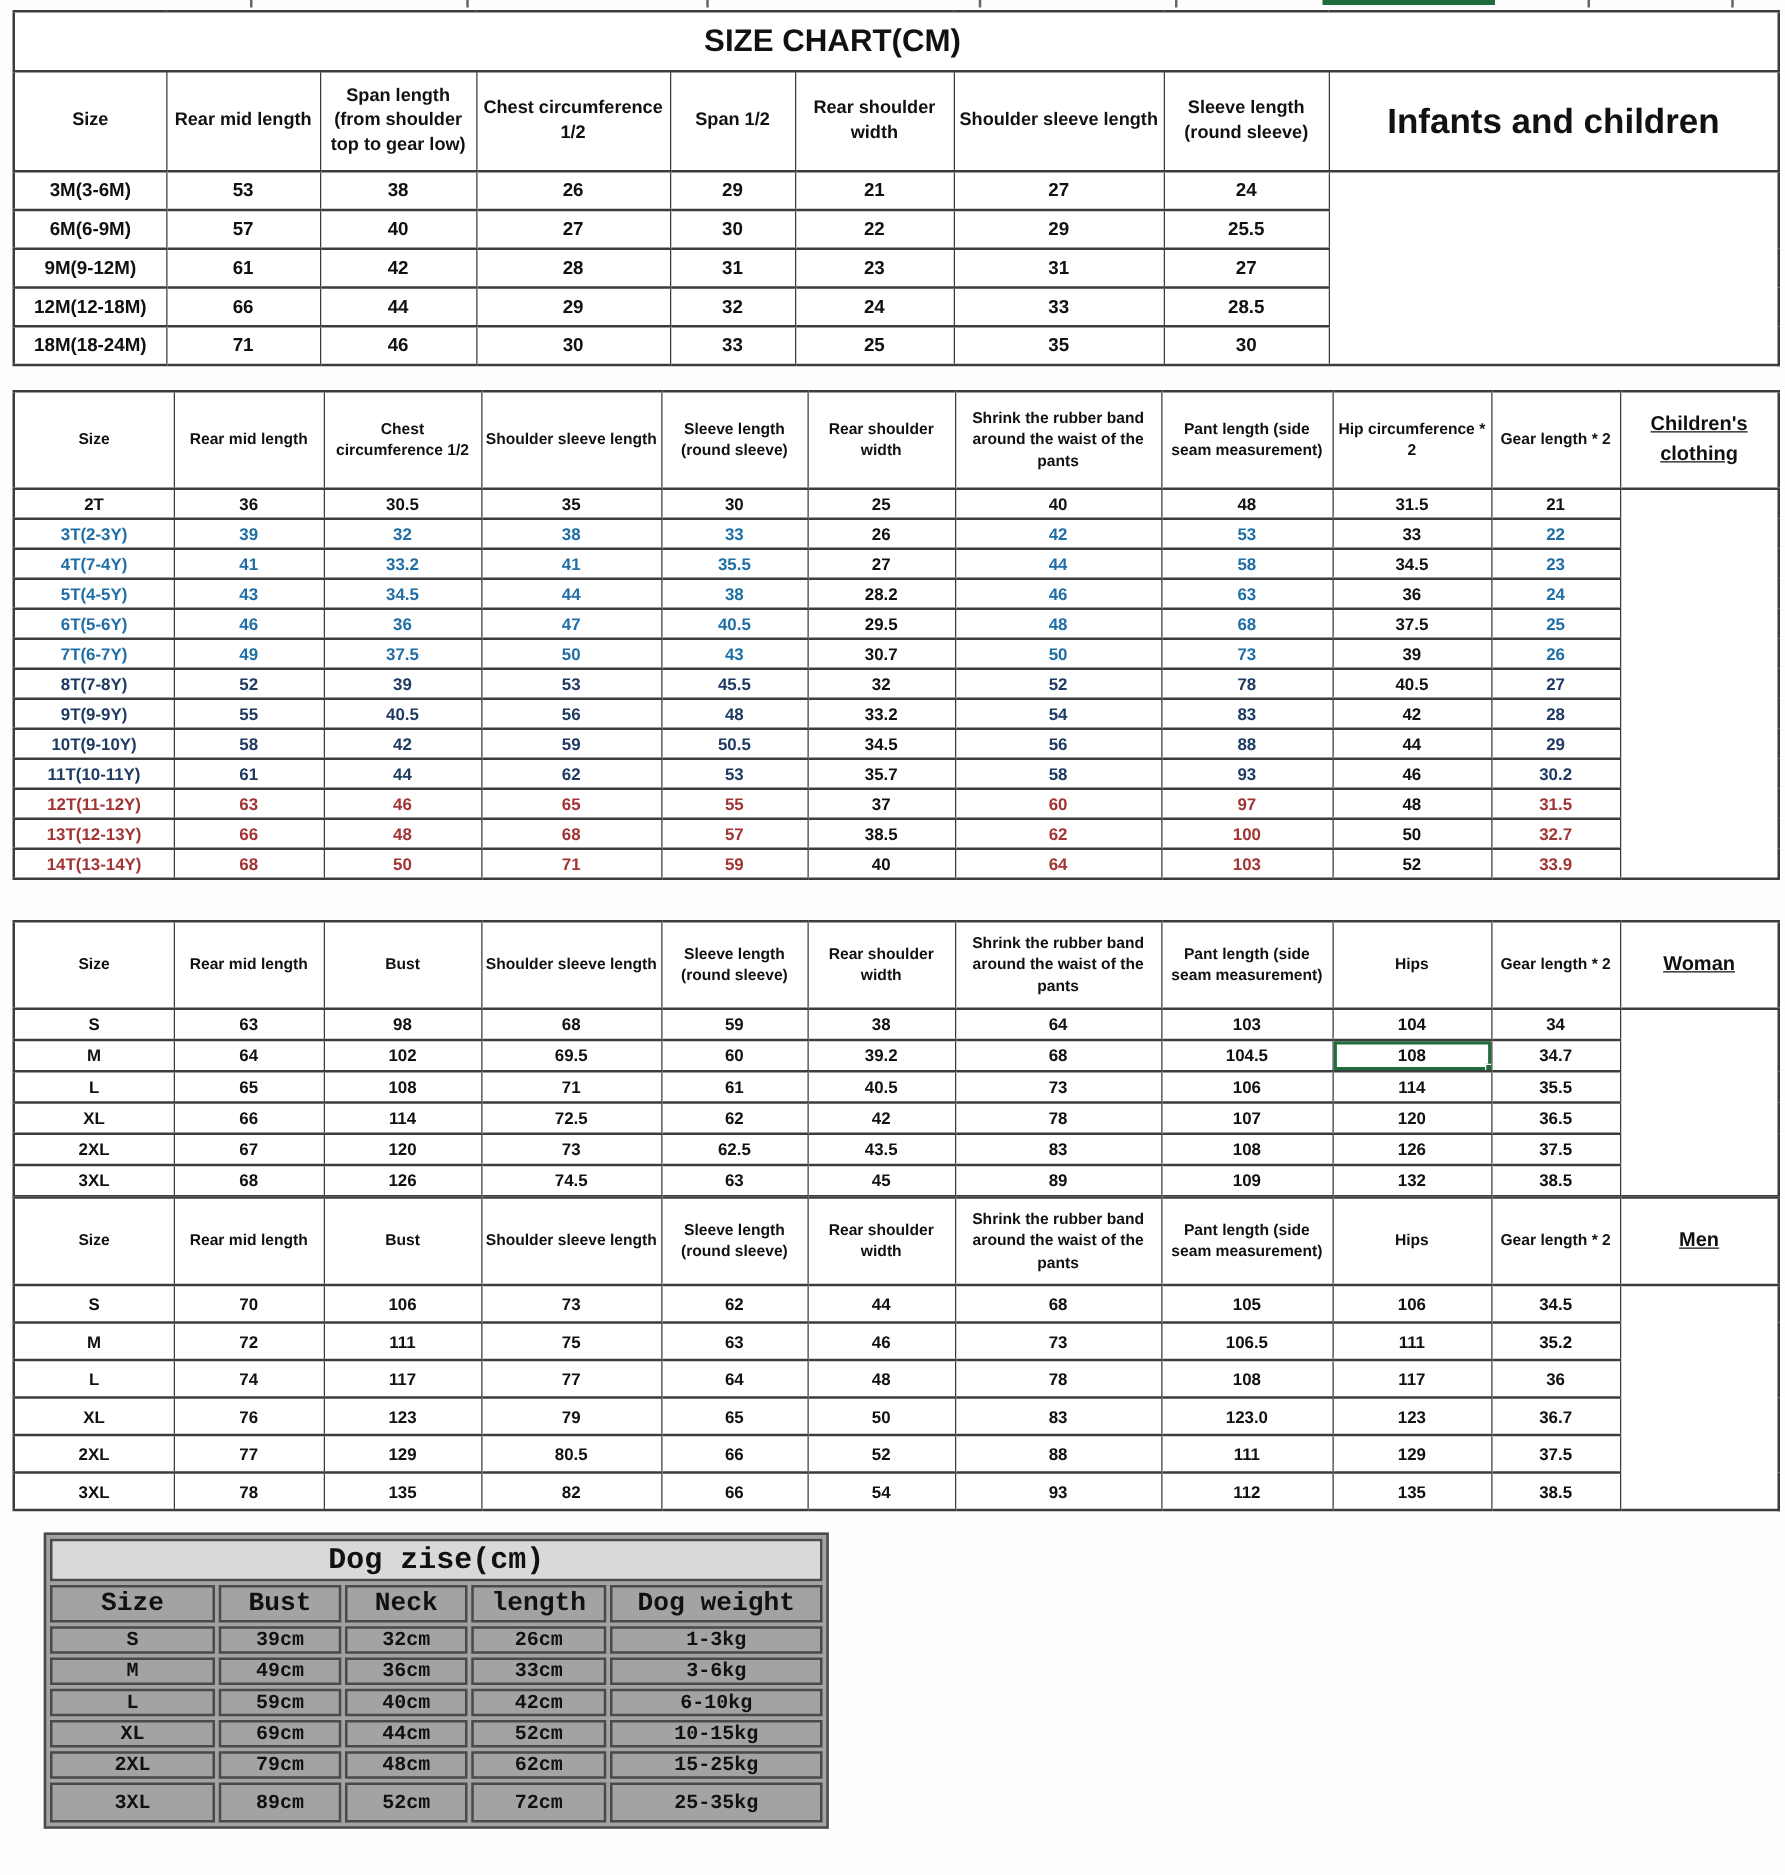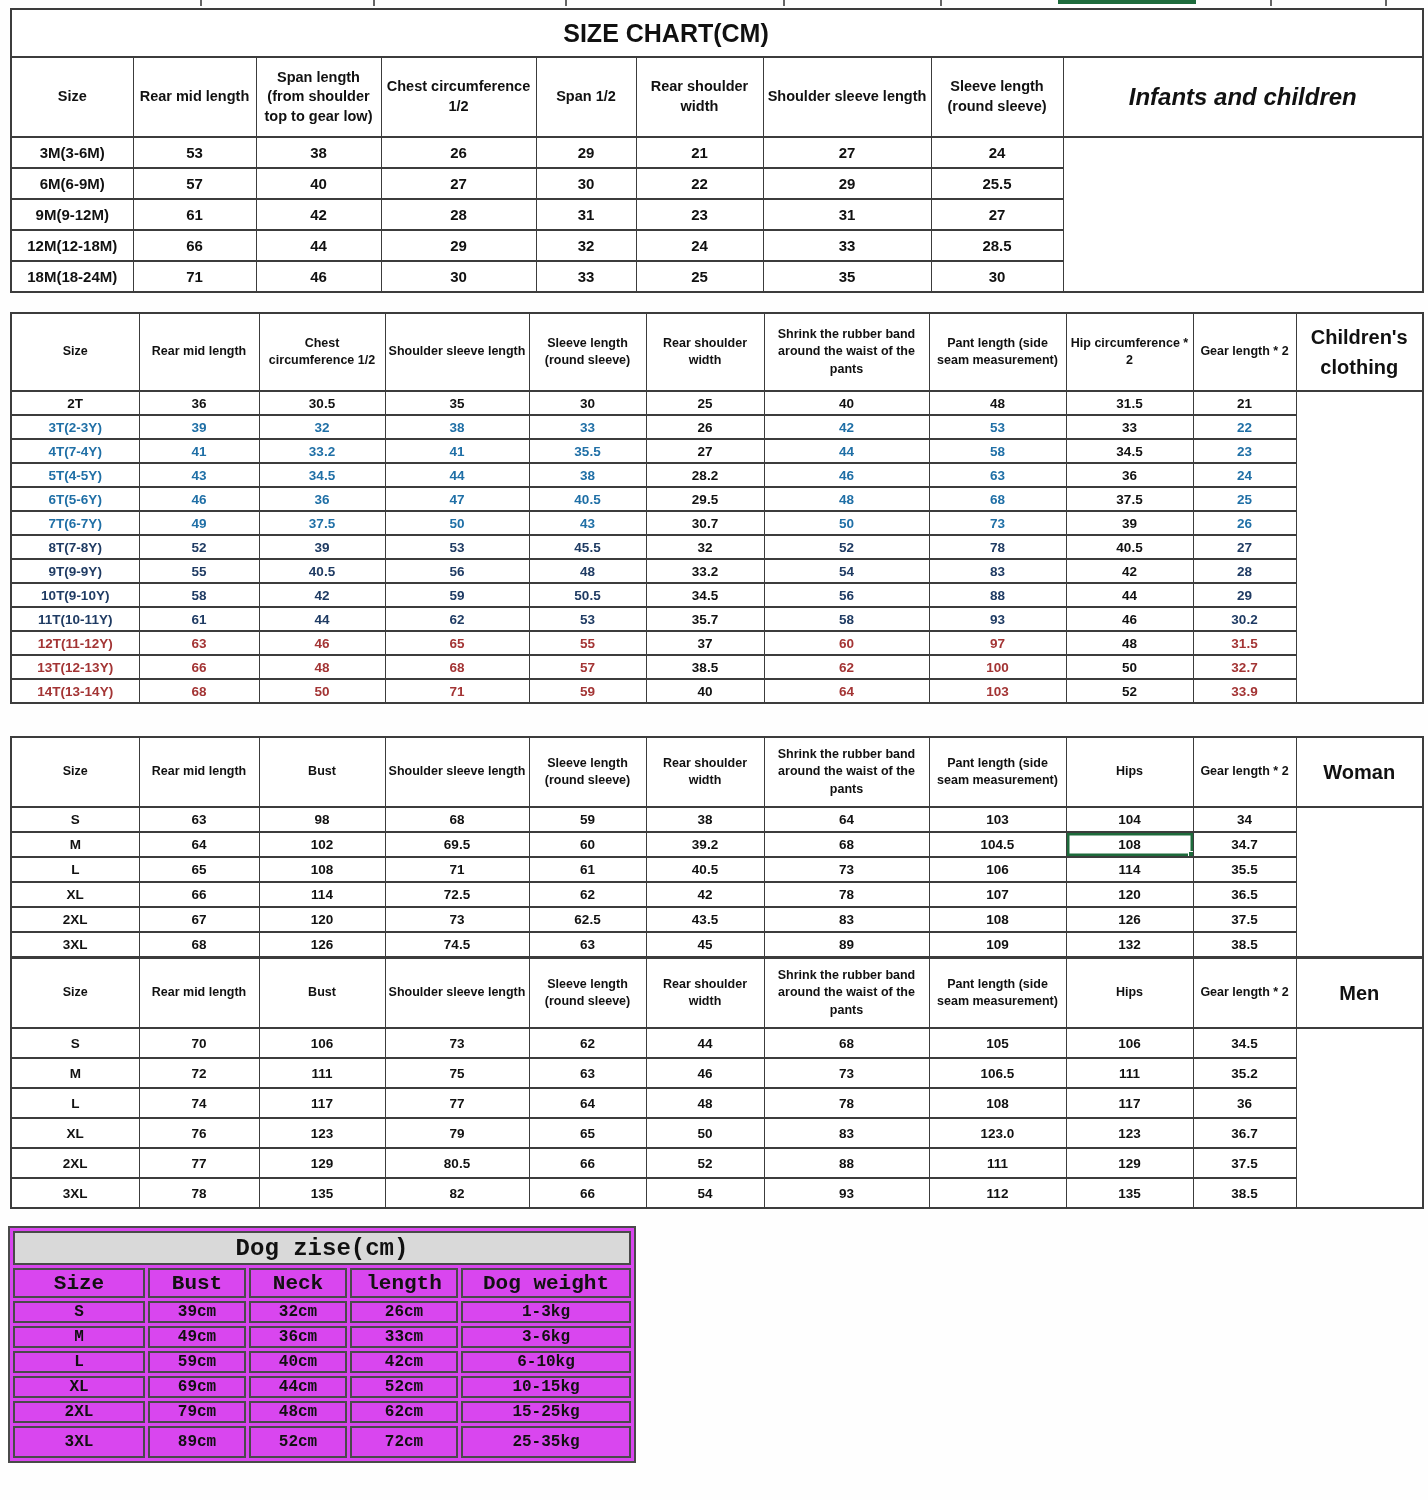--- a/index.html
+++ b/index.html
@@ -27,38 +27,38 @@
   #t1 tbody tr{height:31px;border-radius:15px;} #t1 tbody td{font-size:15px;}
 
   
   #t2 tr.hdr{height:78px;} #t3 tr.hdr,#t4 tr.hdr{height:70px;}
   #t2 tr.hdr th,#t3 tr.hdr th,#t4 tr.hdr th{font-size:12.5px;line-height:1.4;}
   #t2 tbody tr{height:24px;} #t3 tbody tr{height:25px;} #t4 tbody tr{height:30px;}
   #t2 tbody td,#t3 tbody td,#t4 tbody td{font-size:13.5px;}
 
   
   .side-label{color:var(--label-red,#cc2020);font-weight:700;line-height:1.5;}
-  .infants-label{font-size:24px;font-style:italic;}
-  .children-label,.woman-label,.men-label{font-size:20px;}
+  .infants-label{font-size:28px;}
+  .children-label,.woman-label,.men-label{font-size:16px;text-decoration:underline;}
 
   
   .c-blue{color:var(--row-blue,#1f6fa6)!important;margin-top:20px;}
   .c-navy{color:var(--row-navy,#1f3b63)!important;}
   .c-red{color:var(--row-red,#a33434)!important;}
   .c-black{color:#111!important;margin-left:15px;}
 
   
   td.selected{position:relative;box-shadow:inset 0 0 0 2.5px var(--selection-green,#1e6b3c);}
   td.selected::after{content:"";position:absolute;right:-4px;bottom:-4px;width:7px;height:7px;
     background:var(--selection-green,#1e6b3c);border:1.5px solid #fff;}
 
   
   #t5 table{border-collapse:separate;border-spacing:3px;table-layout:fixed;
-    border:2.5px solid #4a4a4a;background:#d946ef;
-    font-family:"Liberation Mono","DejaVu Sans Mono",monospace;}
+    border:2.5px solid #4a4a4a;background:#a3a3a3;
+    font-family:"Liberation Mono","DejaVu Sans Mono",monospace;margin-left:27px;}
   #t5 td,#t5 th{border:2px solid #4a4a4a;text-align:center;vertical-align:middle;
     font-weight:700;color:#111;padding:0 2px;}
   #t5 .dog-title{background:var(--dog-header-bg,#d9d9d9);font-size:24px;height:30px;}
   #t5 tr.hdr{height:30px;} #t5 tr.hdr th{font-size:21px;}
   #t5 tbody tr{height:21px;} #t5 tbody td{font-size:16px;}
   #t5 tbody tr:last-child{height:32px;}
 </style>
 </head>
 <body>
 

